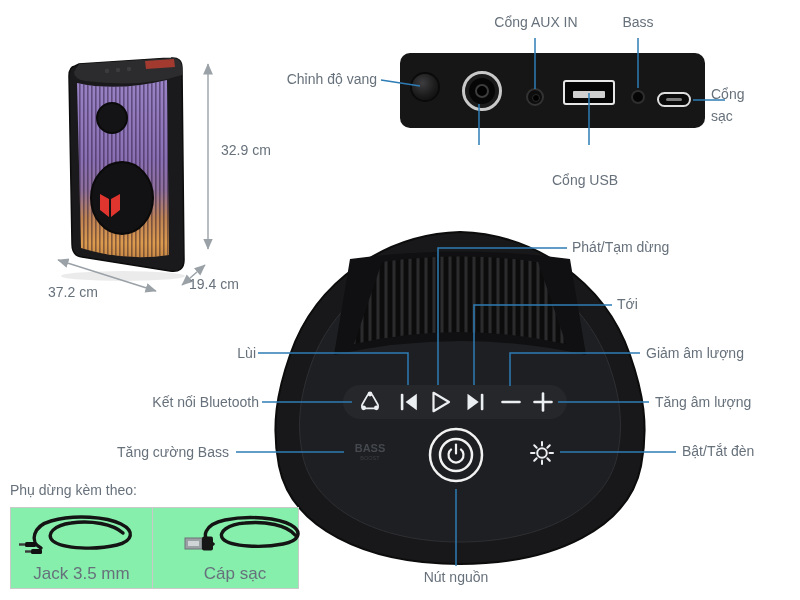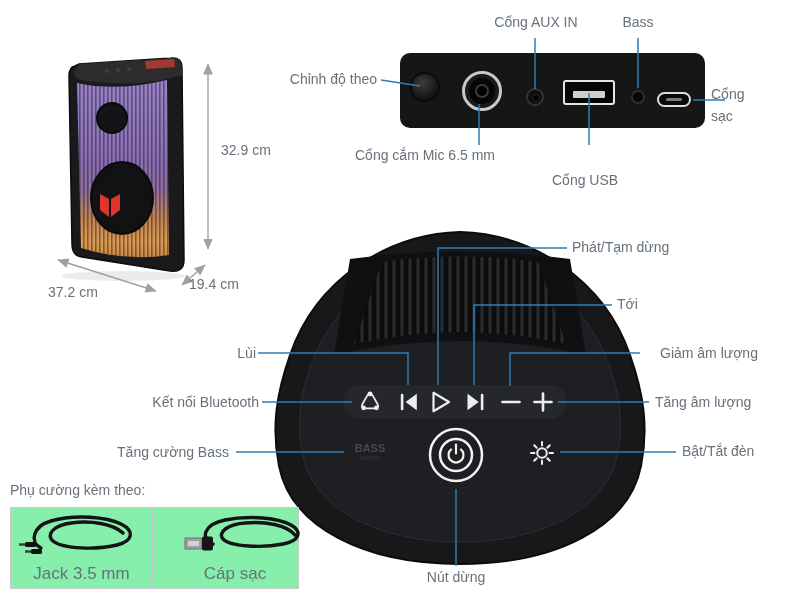--- a/index.html
+++ b/index.html
@@ -227,36 +227,35 @@
       <path d="M456,489 V566"></path>
     </g>
   </svg>
 
   <div class="lbl" style="left:221px;top:142px;">32.9 cm</div>
   <div class="lbl" style="left:48px;top:284px;">37.2 cm</div>
   <div class="lbl" style="left:189px;top:276px;">19.4 cm</div>
 
   <div class="lbl center" style="left:480px;top:14px;width:112px;">Cổng AUX IN</div>
   <div class="lbl center" style="left:612px;top:14px;width:52px;">Bass</div>
-  <div class="lbl right" style="left:262px;top:71px;width:115px;">Chỉnh độ theo</div>
-  <div class="lbl" style="left:355px;top:147px;">Cổng cắm Mic 6.5 mm</div>
+  <div class="lbl right" style="left:262px;top:71px;width:115px;">Chỉnh độ vang</div>
   <div class="lbl" style="left:552px;top:140px;margin-top:32px;">Cổng USB</div>
   <div class="lbl" style="left:711px;top:83px;width:52px;white-space:normal;line-height:22px;">Cổng sạc</div>
 
   <div class="lbl" style="left:572px;top:239px;">Phát/Tạm dừng</div>
   <div class="lbl" style="left:617px;top:296px;">Tới</div>
   <div class="lbl right" style="left:200px;top:345px;width:56px;">Lùi</div>
-  <div class="lbl" style="left:646px;top:345px;margin-left:14px;">Giảm âm lượng</div>
+  <div class="lbl" style="left:646px;top:345px;">Giảm âm lượng</div>
   <div class="lbl" style="left:655px;top:394px;">Tăng âm lượng</div>
   <div class="lbl right" style="left:115px;top:394px;width:144px;">Kết nối Bluetooth</div>
   <div class="lbl right" style="left:95px;top:444px;width:134px;">Tăng cường Bass</div>
   <div class="lbl" style="left:682px;top:443px;">Bật/Tắt đèn</div>
-  <div class="lbl center" style="left:411px;top:569px;width:90px;">Nút dừng</div>
-
-  <div class="lbl" style="left:10px;top:482px;">Phụ cường kèm theo:</div>
+  <div class="lbl center" style="left:411px;top:569px;width:90px;">Nút nguồn</div>
+
+  <div class="lbl" style="left:10px;top:482px;">Phụ dừng kèm theo:</div>
   <div class="acc-box">
     <div class="acc-cell">
       <svg width="141" height="56" viewBox="0 0 141 56">
         <path d="M30,40 C18,34 22,18 40,13 C64,6 96,9 110,16 C124,23 122,33 106,37 C86,42 52,41 42,33 C34,26 44,17 60,15 C80,12 102,16 112,25" fill="none" stroke="#141414" stroke-width="3.4" stroke-linecap="round"></path>
         <rect x="14" y="34" width="11" height="5" rx="1.5" fill="#111"></rect>
         <path d="M8,36.5 H14" stroke="#3a3a3a" stroke-width="2.4"></path>
         <rect x="20" y="41" width="11" height="5" rx="1.5" fill="#111"></rect>
         <path d="M14,43.5 H20" stroke="#3a3a3a" stroke-width="2.4"></path>
       </svg>
       <div class="acc-label">Jack 3.5 mm</div>

